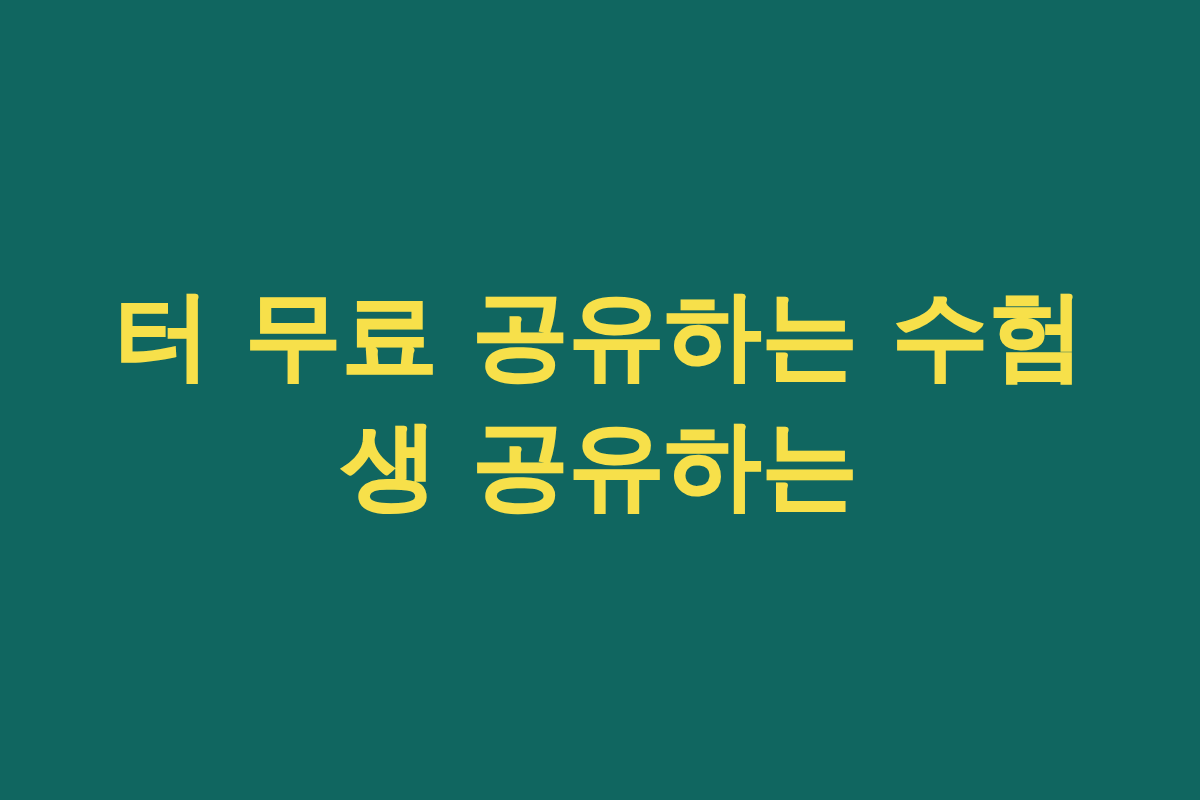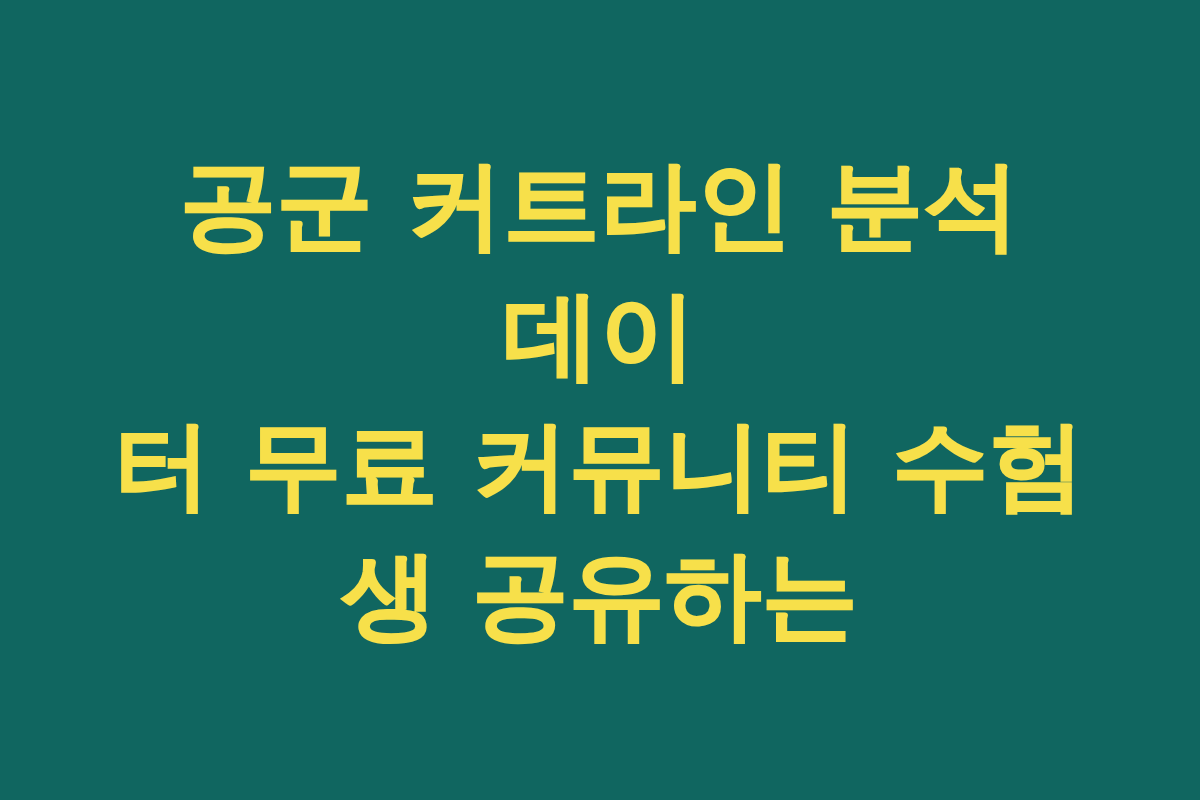--- a/index.html
+++ b/index.html
@@ -47,18 +47,17 @@
   #headline .line {
     display: block;
   }
 </style>
 </head>
 <body>
 
 <div id="banner" style="background-color: rgb(16, 102, 96);">
 
   <h1 id="headline" style="color: rgb(247, 224, 74); -webkit-text-stroke-color: rgb(247, 224, 74);">
-    <span class="line">공군 커트라인 분석 데이</span>
-    <span class="line">터 무료 커뮤니티 수험</span>
+    <span class="line">터 무료 공유하는 수험</span>
     <span class="line">생 공유하는</span>
   </h1>
 
 </div>
 
 </body></html>

